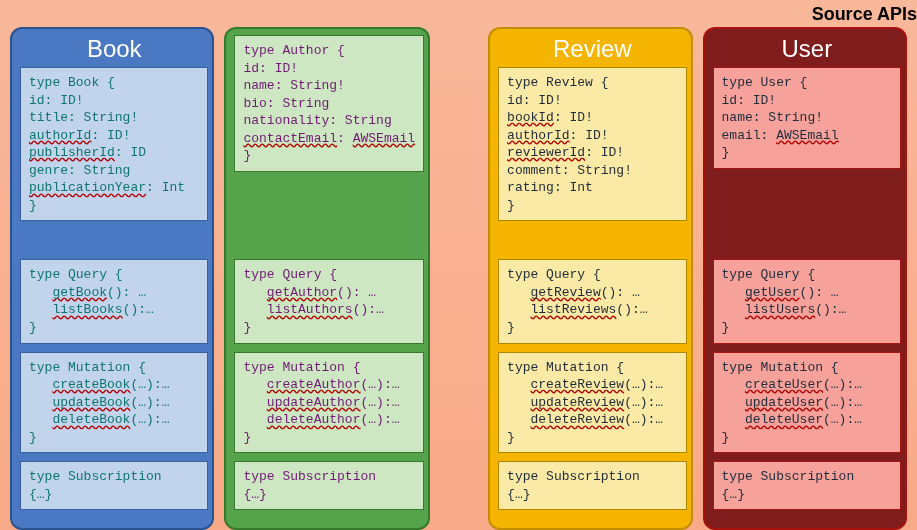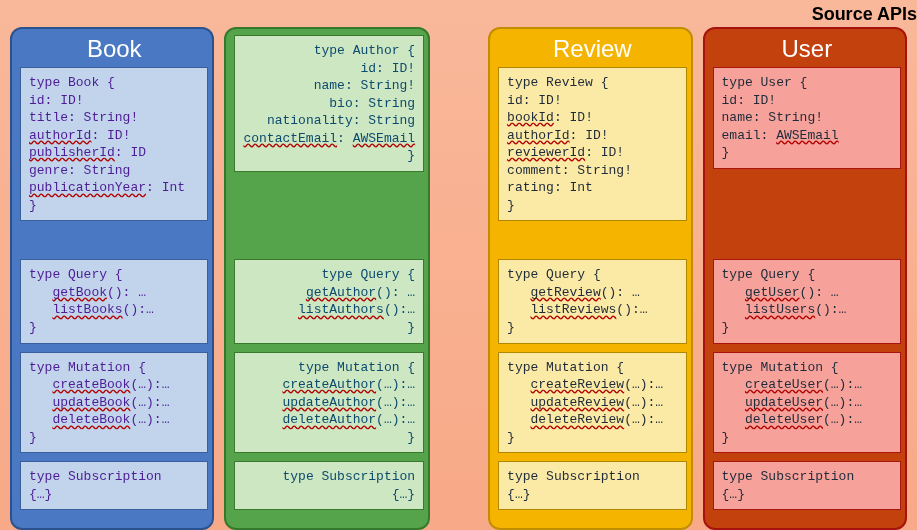--- a/index.html
+++ b/index.html
@@ -46,24 +46,24 @@
       padding: 6px 8px;
       font-size: 13px;
       line-height: 1.35;
       white-space: pre;
       margin-bottom: 8px;
       font-family: "Courier New", monospace;
     }
     .col.book   { background: #4a78c2; border-color: #2a528f; }
     .col.author { background: #55a34b; border-color: #357a2c; }
     .col.review { background: #f5b400; border-color: #c28d00; margin-left: 48px; }
-    .col.user   { background: #c2410c; border-color: #a8120e; }
+    .col.user   { background: #7f1d1d; border-color: #a8120e; }
 
-    .col.book   .box { background: #c2d4ec; border-color: #3a5f9e; color: #4c1d95; }
-    .col.author .box { background: #cde7c2; border-color: #3a7a2e; color: #0c4a6e; text-align: right; }
+    .col.book   .box { background: #c2d4ec; border-color: #3a5f9e; color: #0f766e; }
+    .col.author .box { background: #cde7c2; border-color: #3a7a2e; color: #701a75; }
     .col.review .box { background: #fbeaa5; border-color: #b38600; color: #1f2a3a; }
     .col.user   .box { background: #f6a29a; border-color: #a81410; color: #1f2a3a; }
 
     .spacer { flex: 1; min-height: 30px; }
     .wavy { text-decoration: underline wavy #b00000; text-decoration-skip-ink: none; }
   </style>
 </head>
 <body>
 
 <div class="title">Source APIs</div>

